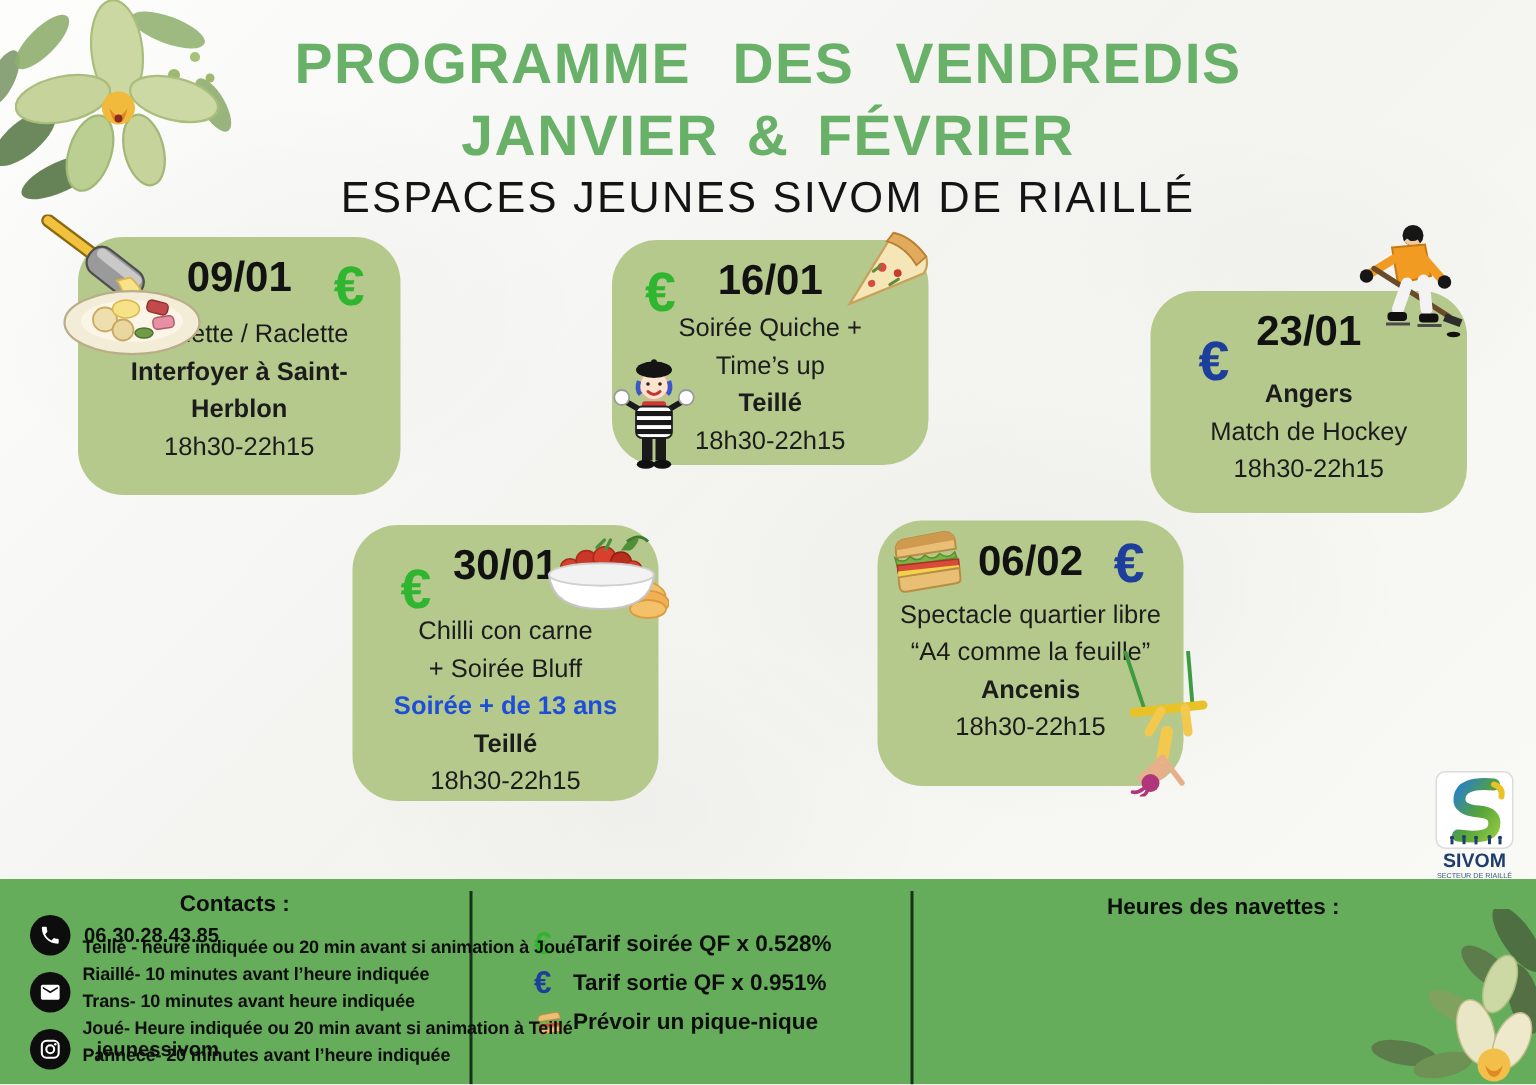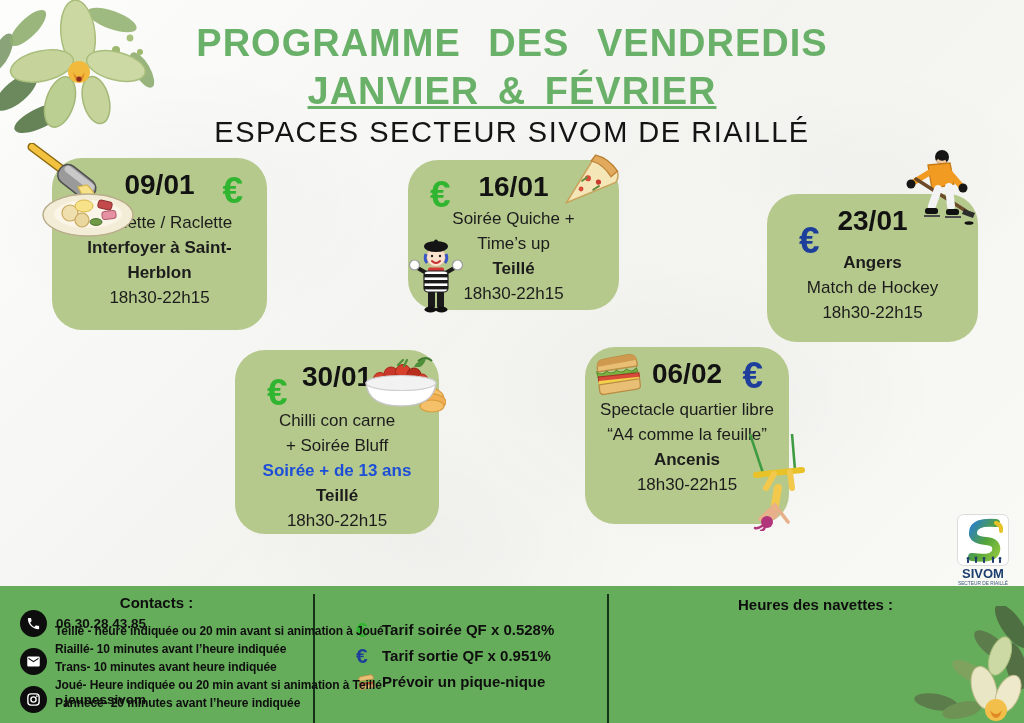--- a/index.html
+++ b/index.html
@@ -8,21 +8,21 @@
     background:
       radial-gradient(ellipse 300px 200px at 18% 28%, rgba(0,0,0,0.025), transparent 70%),
       radial-gradient(ellipse 350px 220px at 68% 55%, rgba(0,0,0,0.03), transparent 70%),
       radial-gradient(ellipse 280px 180px at 42% 75%, rgba(0,0,0,0.025), transparent 70%),
       radial-gradient(ellipse 250px 160px at 85% 25%, rgba(0,0,0,0.02), transparent 70%),
       linear-gradient(135deg,#fdfdfc 0%,#f3f3f0 45%,#fafaf7 100%);
   }
   
   .title{position:absolute;left:0;width:1024px;text-align:center;color:#69b068;font-weight:bold;font-size:38px;letter-spacing:1px;}
   .title1{top:22px;word-spacing:16px;}
-  .title2{top:70px;word-spacing:7px;text-decoration:underline;}
+  .title2{top:70px;word-spacing:7px;}
   .subtitle{position:absolute;left:0;top:116px;width:1024px;text-align:center;color:#141414;font-size:29px;letter-spacing:1.5px;font-weight:400;}
   
   .card{position:absolute;background:#b6c98c;border-radius:30px;z-index:1;}
   .date{position:absolute;top:11px;left:0;right:0;text-align:center;font-weight:bold;font-size:28px;color:#121212;}
   .euro{position:absolute;font-size:37px;font-weight:bold;line-height:1;}
   .euro-green{color:#2fb52f;}
   .euro-blue{color:#1d3e9b;}
   .body{position:absolute;left:10px;right:10px;text-align:center;}
   .ln{font-size:17px;line-height:25px;color:#1c1c1c;}
   .b{font-weight:bold;}
@@ -64,21 +64,21 @@
     <ellipse cx="122" cy="72" rx="30" ry="14" fill="#cdd9a4" stroke="#a9be7c" stroke-width="1.5" transform="rotate(14 122 72)"></ellipse>
     <ellipse cx="66" cy="108" rx="14" ry="26" fill="#bccf92" stroke="#a3b877" stroke-width="1.5" transform="rotate(18 66 108)"></ellipse>
     <ellipse cx="102" cy="106" rx="13" ry="24" fill="#c6d49c" stroke="#a3b877" stroke-width="1.5" transform="rotate(-14 102 106)"></ellipse>
     <circle cx="85" cy="78" r="11" fill="#f2ba3d"></circle>
     <path d="M79 78 q6 10 12 0 q-2 10 -6 10 q-4 0 -6 -10 z" fill="#e08a26"></path>
     <circle cx="85" cy="85" r="2.6" fill="#8a2b22"></circle>
   </svg>
 
   <div class="title title1">PROGRAMME DES VENDREDIS</div>
   <div class="title title2">JANVIER &amp; FÉVRIER</div>
-  <div class="subtitle">ESPACES SECTEUR SIVOM DE RIAILLÉ</div>
+  <div class="subtitle">ESPACES JEUNES SIVOM DE RIAILLÉ</div>
 
   <div class="card" style="left:52px;top:158px;width:215px;height:172px;">
     <div class="date">09/01</div>
     <span class="euro euro-green" style="right:24px;top:14px;">€</span>
     <div class="body" style="top:52px;">
       <div class="ln">Raquette / Raclette</div>
       <div class="ln b">Interfoyer à Saint-Herblon</div>
       <div class="ln">18h30-22h15</div>
     </div>
   </div>

